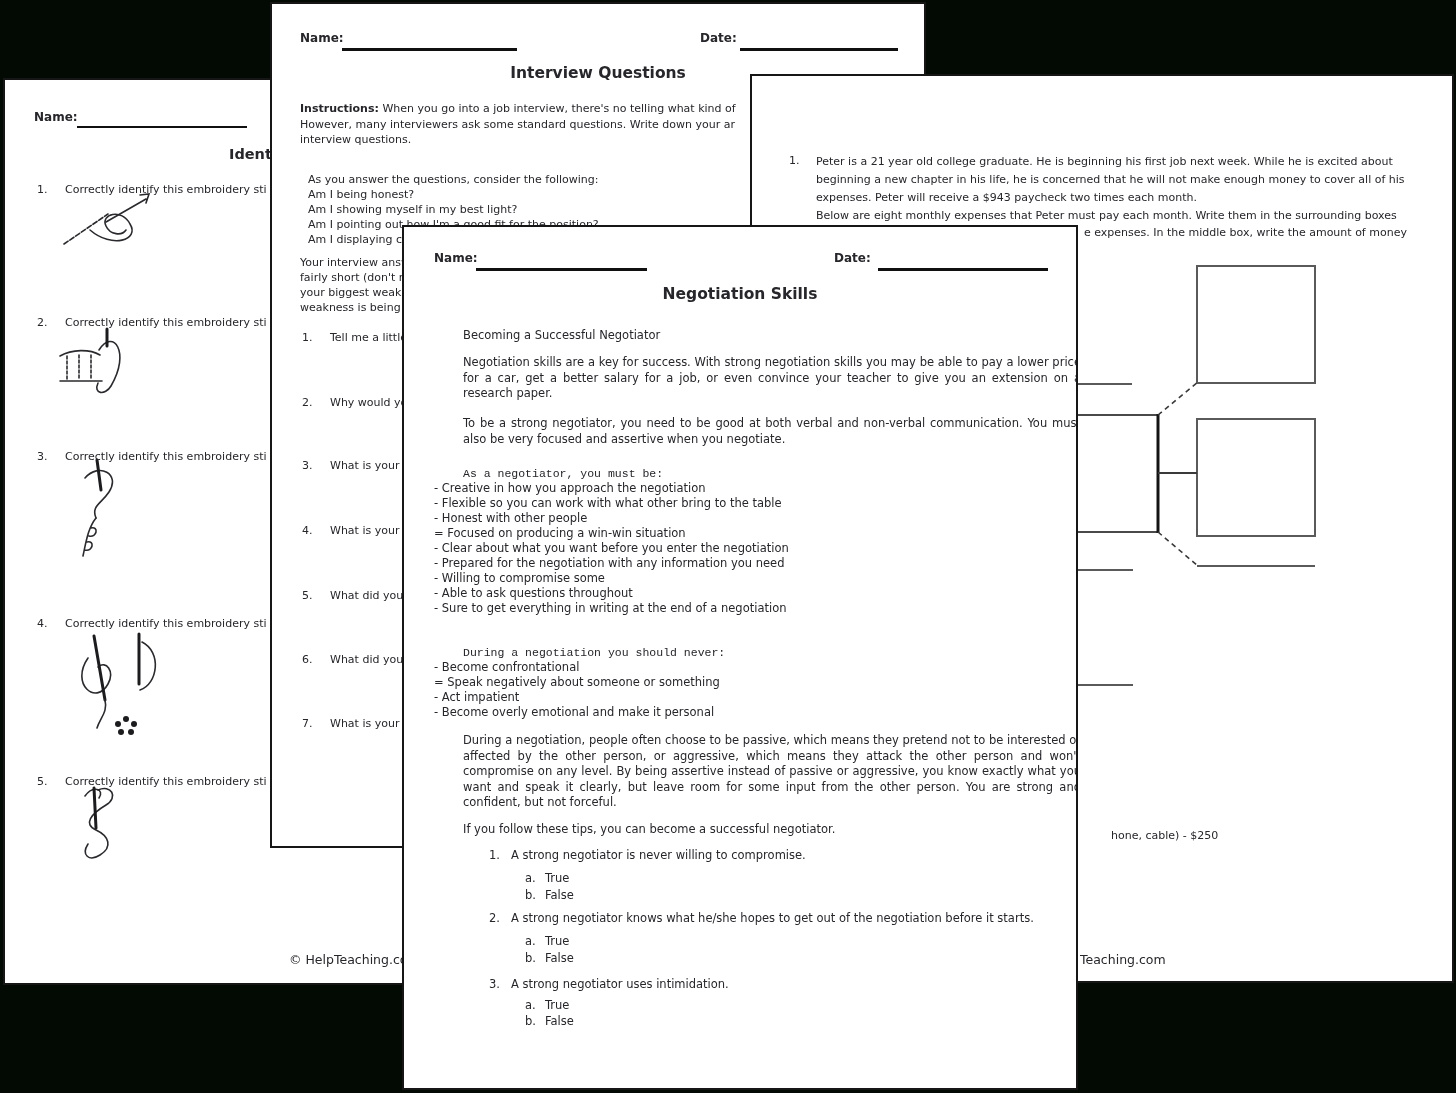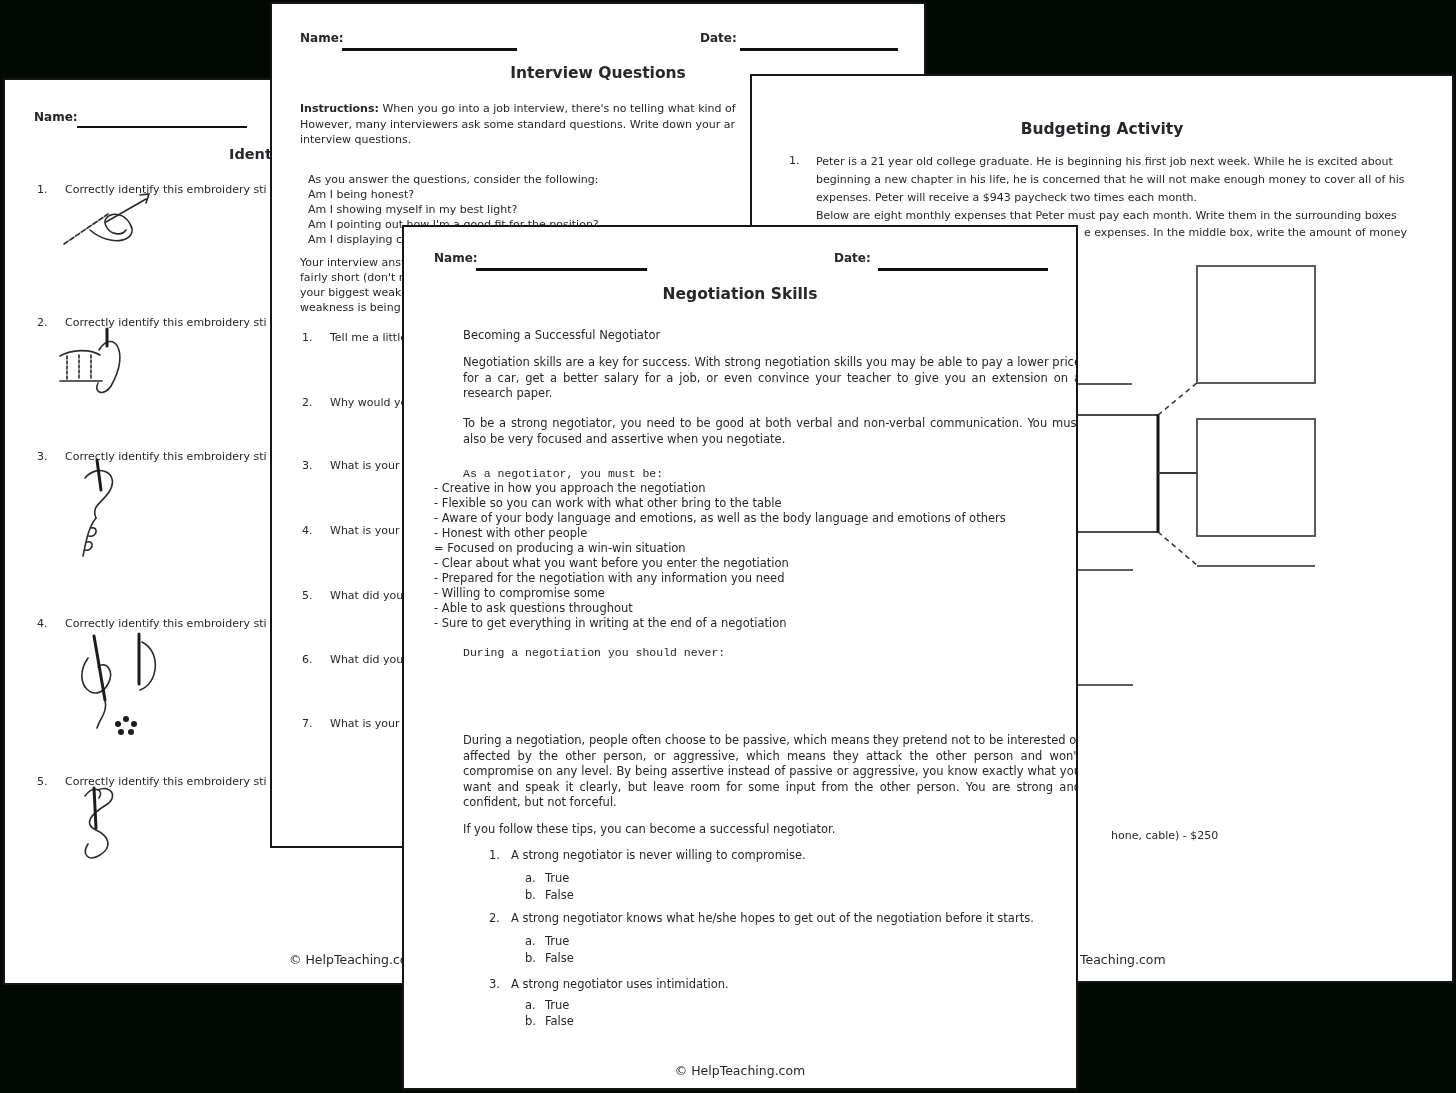--- a/index.html
+++ b/index.html
@@ -122,21 +122,20 @@
     <span class="ab t" style="left:58px;top:519px;">What is your g</span>
     <span class="ab t" style="left:30px;top:584px;">5.</span>
     <span class="ab t" style="left:58px;top:584px;">What did you l</span>
     <span class="ab t" style="left:30px;top:648px;">6.</span>
     <span class="ab t" style="left:58px;top:648px;">What did you l</span>
     <span class="ab t" style="left:30px;top:712px;">7.</span>
     <span class="ab t" style="left:58px;top:712px;">What is your g</span>
   </div>
 
   <div class="page" style="left:750px;top:74px;width:704px;height:909px;z-index:3;">
-    <div class="ttl" style="top:44px;">Budgeting Activity</div>
 
     <span class="ab t" style="left:37px;top:77px;">1.</span>
     <div class="ab t flow" style="left:64px;top:77px;line-height:18px;">
       <div>Peter is a 21 year old college graduate. He is beginning his first job next week. While he is excited about</div>
       <div>beginning a new chapter in his life, he is concerned that he will not make enough money to cover all of his</div>
       <div>expenses. Peter will receive a $943 paycheck two times each month.</div>
       <div>Below are eight monthly expenses that Peter must pay each month. Write them in the surrounding boxes</div>
     </div>
     <span class="ab t" style="left:332px;top:149px;">e expenses. In the middle box, write the amount of money</span>
 
@@ -168,31 +167,36 @@
 
     <span class="ab t2" style="left:30px;top:101px;white-space:nowrap;">Becoming a Successful Negotiator</span>
 
     <div class="ab t2 para" style="left:30px;top:128px;width:618px;">Negotiation skills are a key for success. With strong negotiation skills you may be able to pay a lower price for a car, get a better salary for a job, or even convince your teacher to give you an extension on a research paper.</div>
     <div class="ab t2 para" style="left:30px;top:189px;width:618px;">To be a strong negotiator, you need to be good at both verbal and non-verbal communication. You must also be very focused and assertive when you negotiate.</div>
 
     <span class="ab t2" style="left:30px;top:239px;white-space:nowrap;font-family:Liberation Mono, monospace;">As a negotiator, you must be:</span>
     <div class="ab t flow" style="left:30px;top:254px;line-height:15px;font-size:11.5px;">
       <div>- Creative in how you approach the negotiation</div>
       <div>- Flexible so you can work with what other bring to the table</div>
-      <div>- Aware of your body language and emotions, as well as the body language and emotions of others</div>
       <div>- Honest with other people</div>
       <div>= Focused on producing a win-win situation</div>
       <div>- Clear about what you want before you enter the negotiation</div>
       <div>- Prepared for the negotiation with any information you need</div>
       <div>- Willing to compromise some</div>
       <div>- Able to ask questions throughout</div>
       <div>- Sure to get everything in writing at the end of a negotiation</div>
     </div>
 
     <span class="ab t2" style="left:30px;top:418px;white-space:nowrap;font-family:Liberation Mono, monospace;">During a negotiation you should never:</span>
+    <div class="ab t flow" style="left:30px;top:433px;line-height:15px;font-size:11.5px;">
+      <div>- Become confrontational</div>
+      <div>= Speak negatively about someone or something</div>
+      <div>- Act impatient</div>
+      <div>- Become overly emotional and make it personal</div>
+    </div>
 
     <div class="ab t2 para" style="left:30px;top:506px;width:618px;">During a negotiation, people often choose to be passive, which means they pretend not to be interested or affected by the other person, or aggressive, which means they attack the other person and won't compromise on any level. By being assertive instead of passive or aggressive, you know exactly what you want and speak it clearly, but leave room for some input from the other person. You are strong and confident, but not forceful.</div>
     <span class="ab t2" style="left:30px;top:595px;white-space:nowrap;">If you follow these tips, you can become a successful negotiator.</span>
 
     <span class="ab t2" style="left:56px;top:621px;">1.</span>
     <span class="ab t2" style="left:78px;top:621px;white-space:nowrap;">A strong negotiator is never willing to compromise.</span>
     <span class="ab t2" style="left:92px;top:644px;">a.</span>
     <span class="ab t2" style="left:112px;top:644px;">True</span>
     <span class="ab t2" style="left:92px;top:661px;">b.</span>
     <span class="ab t2" style="left:112px;top:661px;">False</span>
@@ -204,16 +208,15 @@
     <span class="ab t2" style="left:92px;top:724px;">b.</span>
     <span class="ab t2" style="left:112px;top:724px;">False</span>
 
     <span class="ab t2" style="left:56px;top:750px;">3.</span>
     <span class="ab t2" style="left:78px;top:750px;white-space:nowrap;text-align:center;">A strong negotiator uses intimidation.</span>
     <span class="ab t2" style="left:92px;top:771px;">a.</span>
     <span class="ab t2" style="left:112px;top:771px;">True</span>
     <span class="ab t2" style="left:92px;top:787px;">b.</span>
     <span class="ab t2" style="left:112px;top:787px;">False</span>
 
-    <div class="ab ft" style="left:0;right:0;top:836px;text-align:center;">© HelpTeaching.com</div>
   </div>
 
 </div>
 
 </body></html>

